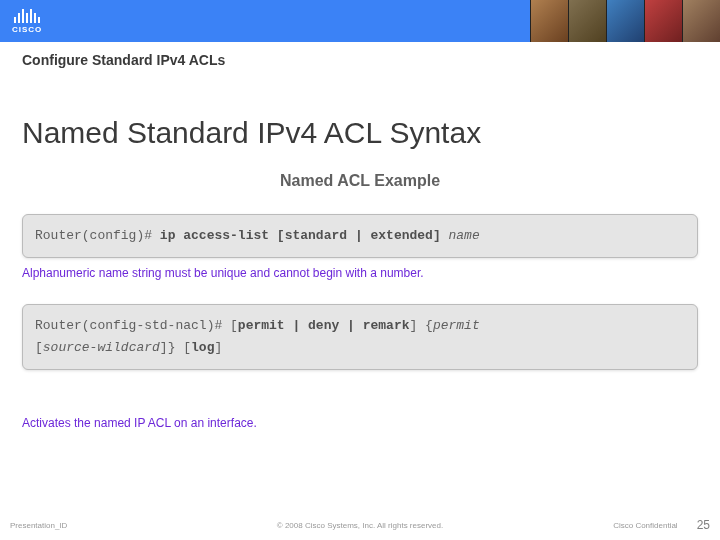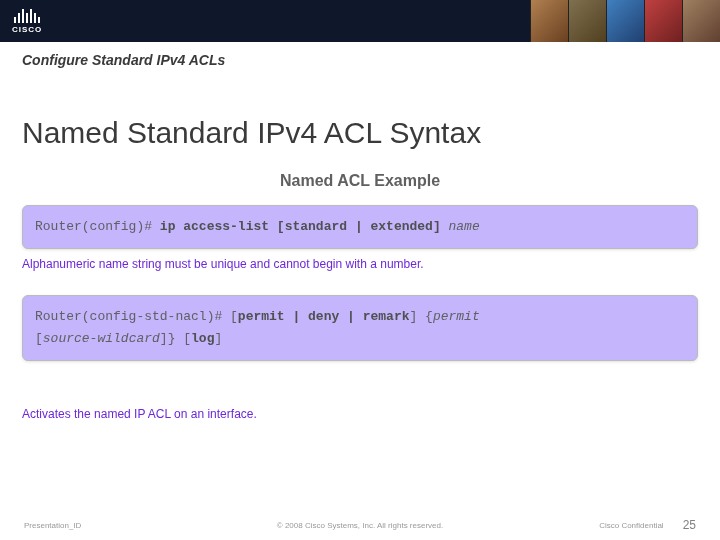--- a/index.html
+++ b/index.html
@@ -6,21 +6,21 @@
   body {
     font-family: Arial, Helvetica, sans-serif;
     width: 720px;
     height: 540px;
     background: #fff;
     position: relative;
     overflow: hidden;
   }
   .header {
     height: 42px;
-    background: #0f172a;
+    background: #3b82f6;
     display: flex;
     align-items: center;
     position: relative;
   }
   .logo {
     margin-left: 12px;
     display: flex;
     flex-direction: column;
     align-items: center;
   }
@@ -69,38 +69,37 @@
   .header-imgs div:nth-child(5) { background: linear-gradient(135deg,#a08060,#604030); }
 
   .content {
     padding: 10px 22px 0 22px;
   }
   .overline {
     font-size: 14px;
     font-weight: bold;
     color: #3a3a3a;
     margin-bottom: 2px;
-    font-style: italic;
   }
   .title {
     font-size: 30px;
     color: #3a3a3a;
     font-weight: normal;
     margin-bottom: 22px;
     margin-top: 48px;
   }
   .example-title {
     text-align: center;
     font-size: 16px;
     font-weight: bold;
     color: #606060;
-    margin-bottom: 15px;
+    margin-bottom: 24px;
   }
   .panel {
-    background: #c4b5fd;
+    background: #e5e5e5;
     border: 1px solid #bbb;
     border-radius: 6px;
     padding: 10px 12px;
     font-family: "Courier New", monospace;
     font-size: 13px;
     color: #606060;
     line-height: 1.7;
     box-shadow: 0 1px 3px rgba(0,0,0,0.12);
     margin-bottom: 8px;
   }
@@ -110,21 +109,21 @@
     font-size: 12px;
     color: #6d28d9;
     margin-bottom: 24px;
     margin-top: 4px;
   }
   .footer {
     position: absolute;
     bottom: 8px;
     left: 0;
     right: 0;
-    padding: 0 24px;
+    padding: 0 10px;
     display: flex;
     align-items: center;
     font-size: 8px;
     color: #9a9a9a;
   }
   .footer .fc { position: absolute; left: 50%; transform: translateX(-50%); }
   .footer .fr { margin-left: auto; display: flex; gap: 19px; align-items: center; }
   .pagenum { font-size: 12px; color: #808080; }
 </style>
 </head>

